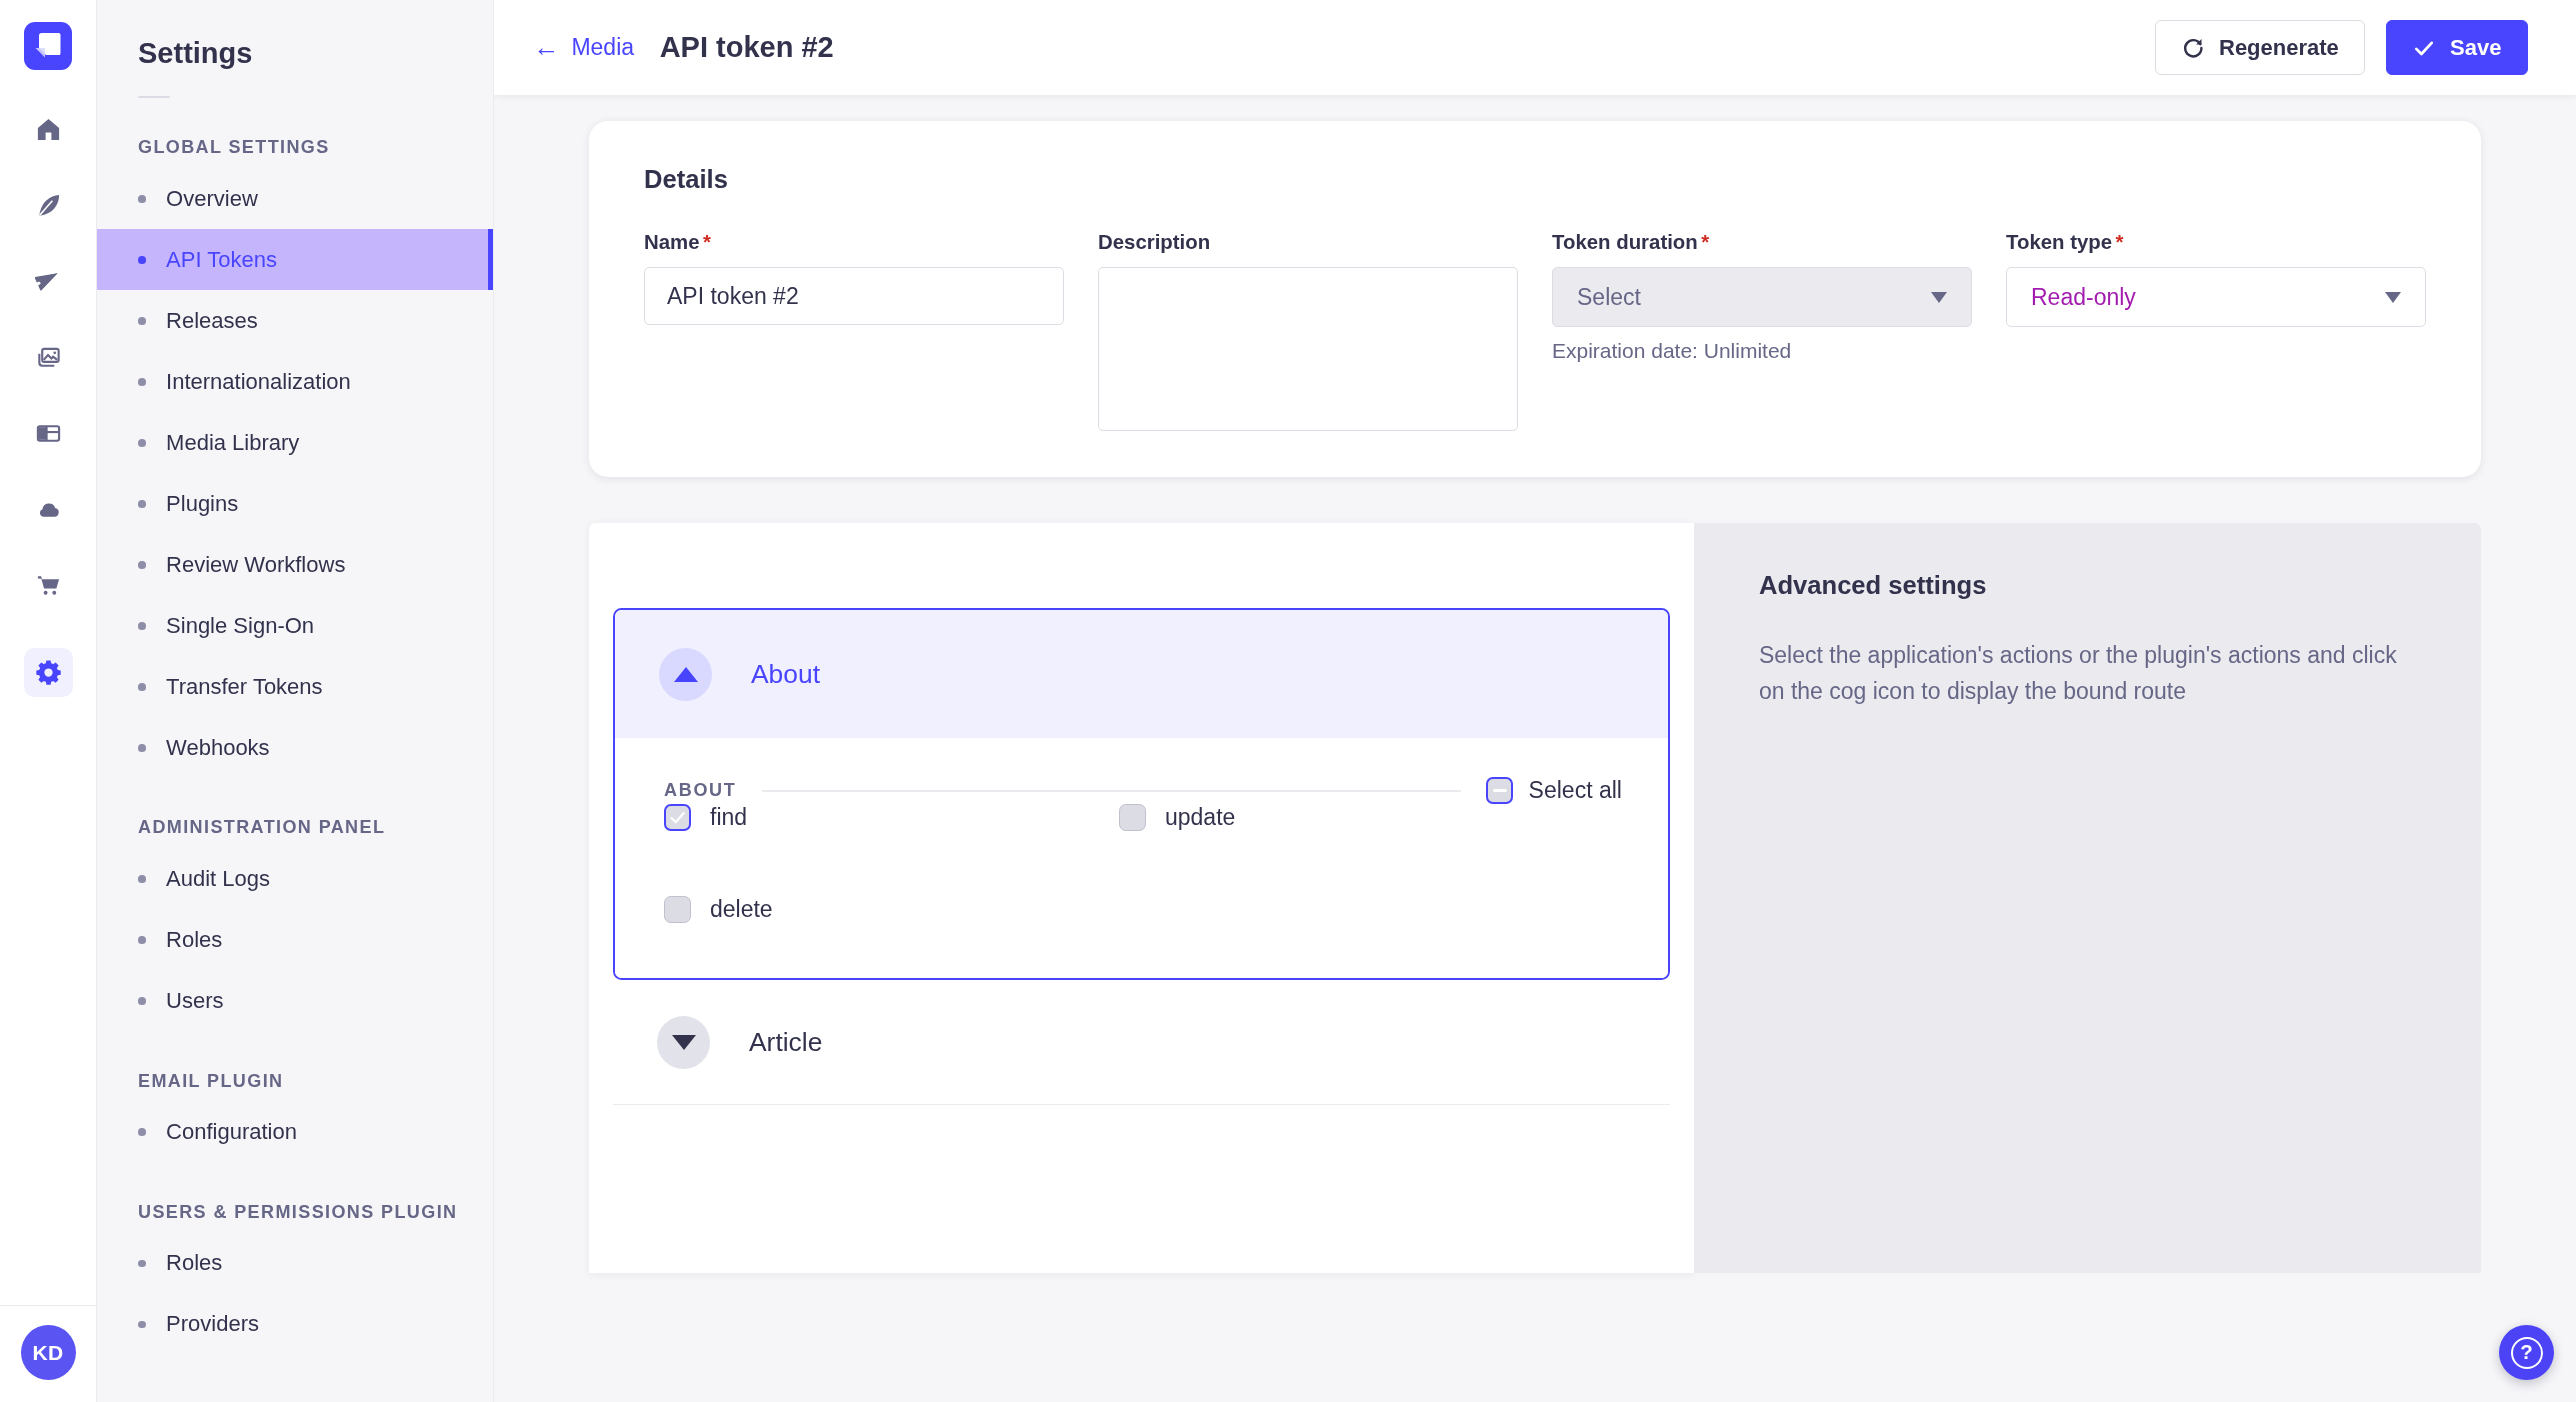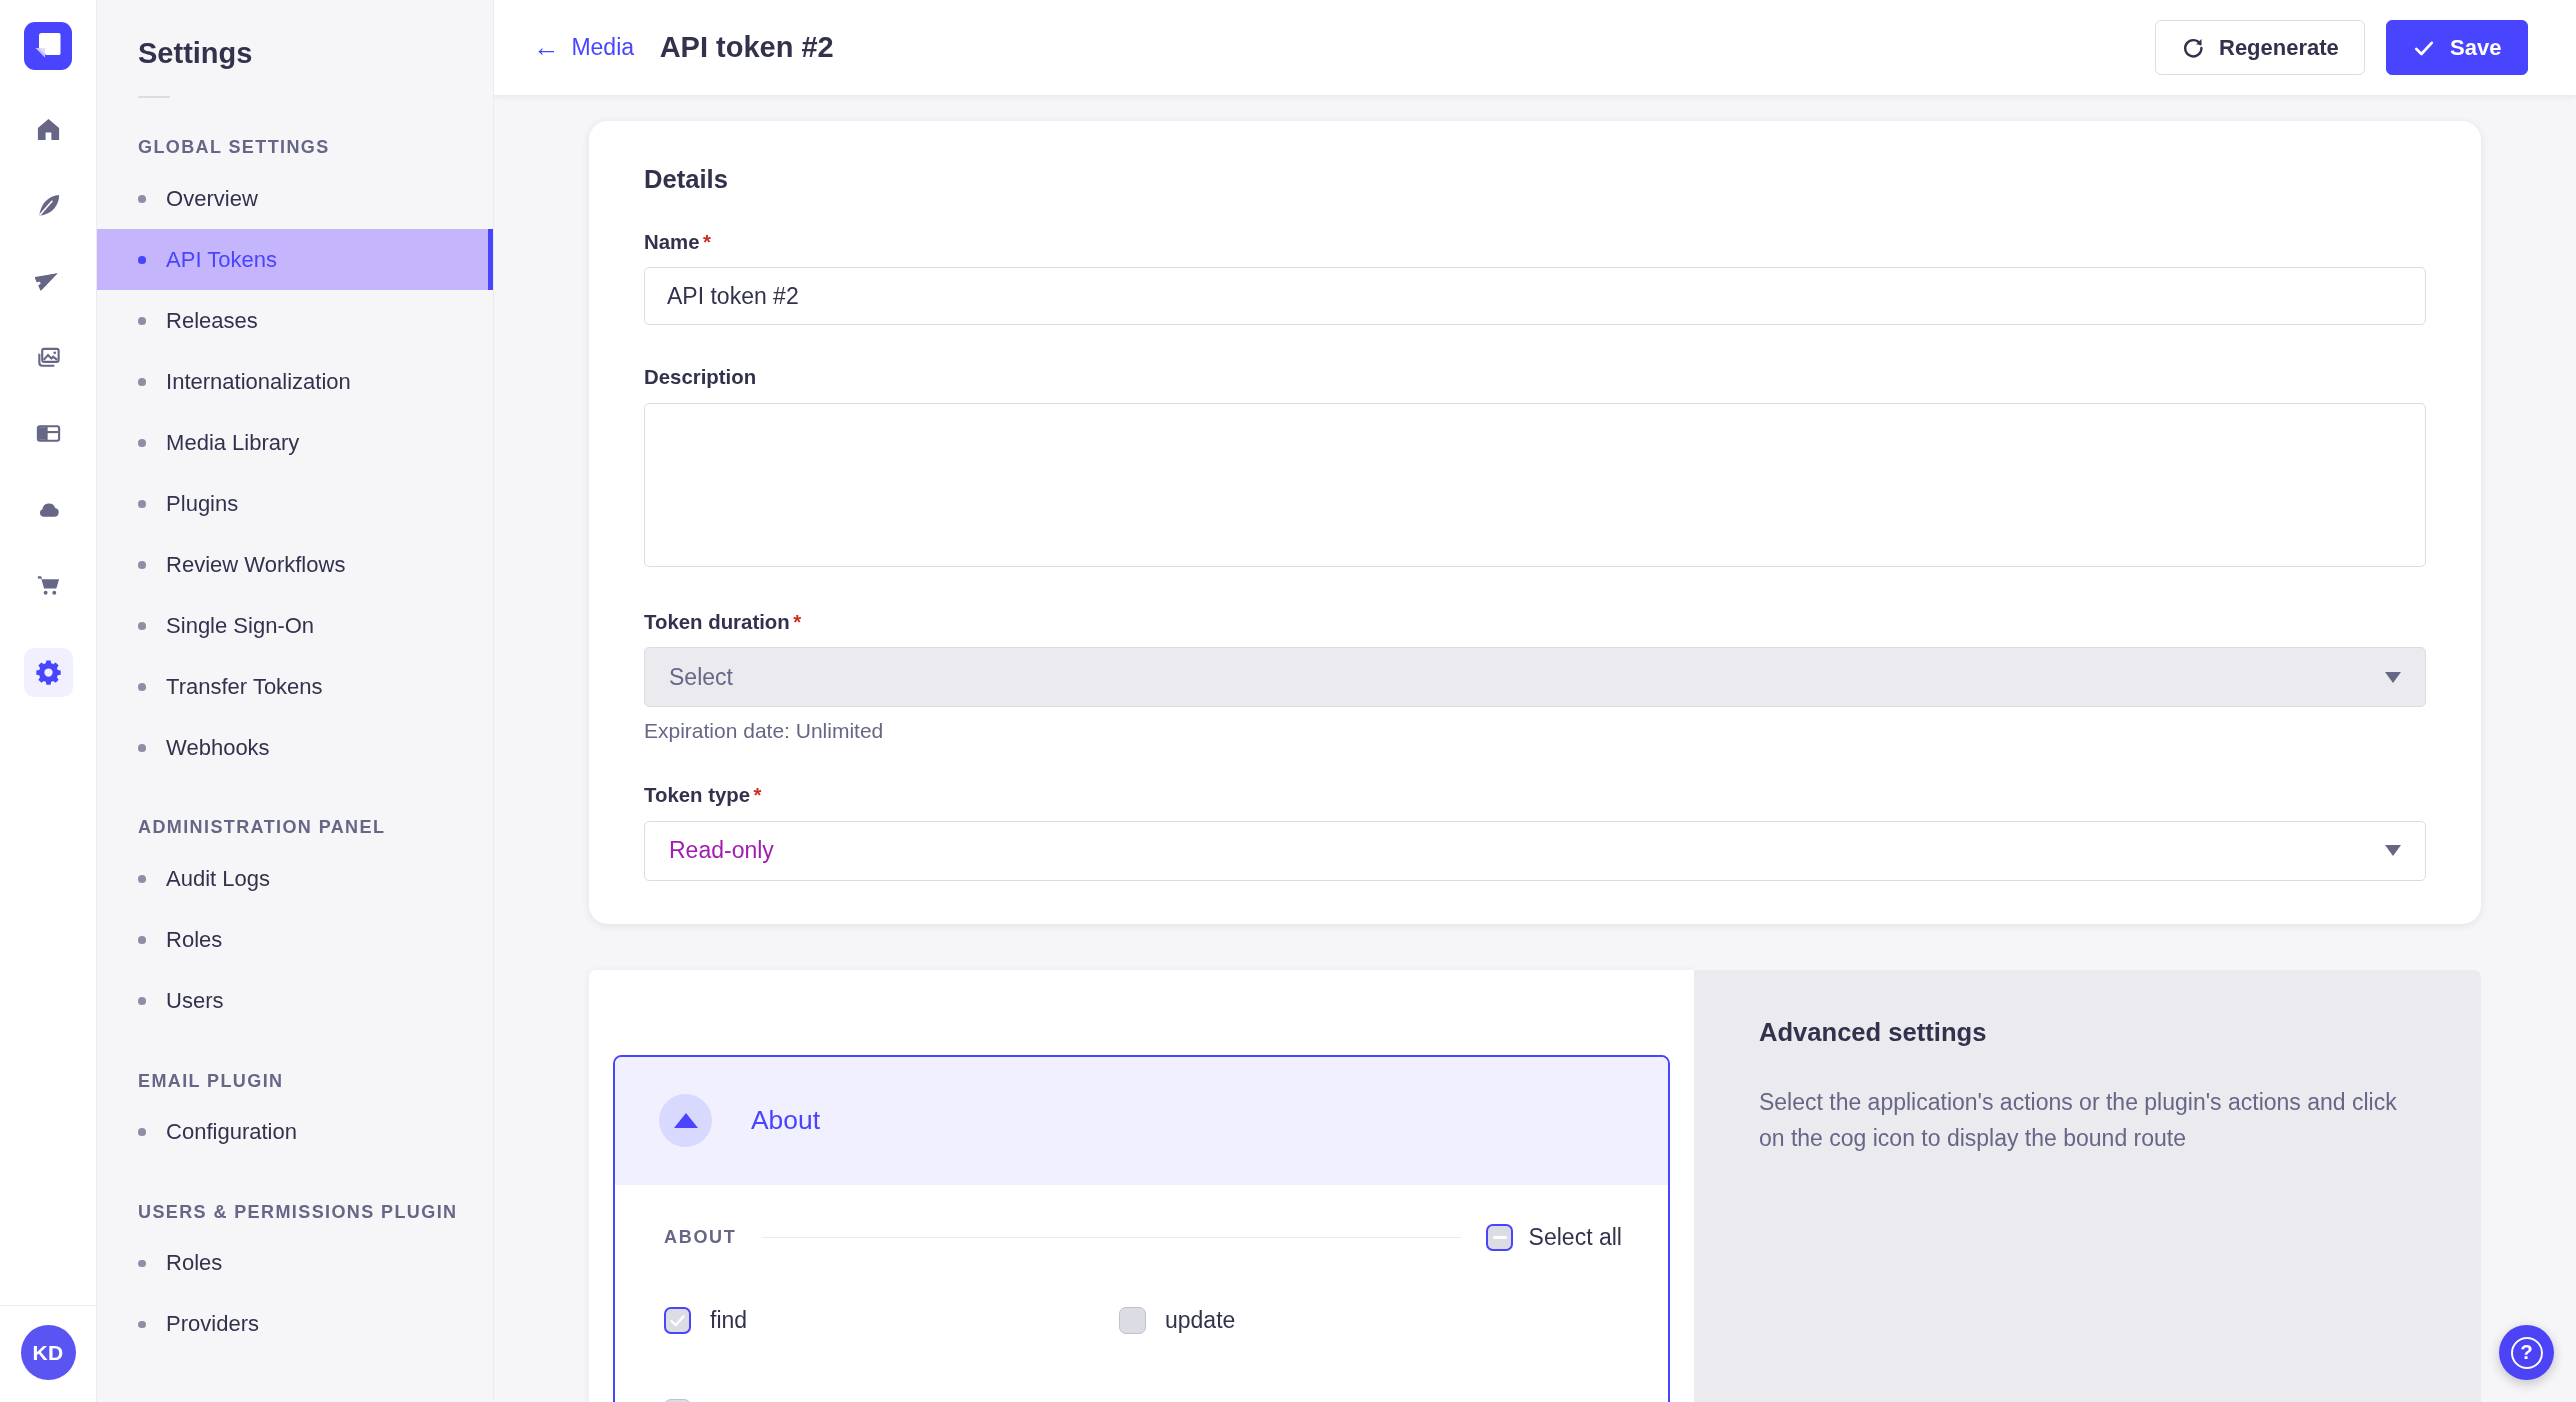--- a/index.html
+++ b/index.html
@@ -64,21 +64,21 @@
   .btn-secondary { background: #fff; border: 1.7px solid #dcdce4; color: #32324d; }
   .btn-primary { background: #4945ff; border: 1.7px solid #4945ff; color: #fff; }
   .btn svg { width: 24px; height: 24px; }
 
   .content { height: calc(100% - 95px); padding: 25.6px 95px 0; overflow: hidden; }
 
   
   .card-details { background: #fff; border-radius: 19px; box-shadow: 0 1.7px 8.5px rgba(33,33,52,.09);
     padding: 44px 55px 43px; }
   .card-heading { font-size: 25.6px; font-weight: 600; color: #32324d; }
-  .details-grid { display: grid; grid-template-columns: 1fr; column-gap: 34px;
+  .details-grid { display: grid; grid-template-columns: 1fr 1fr 1fr 1fr; column-gap: 34px;
     row-gap: 41px; margin-top: 37px; }
   .field-label { font-size: 20.4px; font-weight: 600; color: #32324d; margin-bottom: 13.6px; }
   .req { color: #d02b20; margin-left: 3.4px; }
   .text-input { width: 100%; height: 58px; border: 1.7px solid #dcdce4; border-radius: 5.1px;
     padding: 0 22px; font-size: 23px; color: #32324d; background: #fff;
     font-family: "Liberation Sans", sans-serif; outline: none; }
   .textarea { width: 100%; height: 164px; border: 1.7px solid #dcdce4; border-radius: 5.1px;
     background: #fff; resize: none; font-family: "Liberation Sans", sans-serif;
     font-size: 23px; padding: 15.3px 22px; outline: none; }
   .select { height: 60px; border: 1.7px solid #dcdce4; border-radius: 5.1px; background: #fff;
@@ -110,21 +110,21 @@
     border-right: 12.8px solid transparent; border-top: 15.3px solid #32324d; }
   .acc-label { font-size: 26.4px; font-weight: 500; }
   .acc-label.purple { color: #4945ff; }
   .acc-label.dark { color: #32324d; }
   .acc-body { background: #fff; padding: 39px 46px 55px 49px; }
   .acc-section-row { display: flex; align-items: center; }
   .acc-section-label { font-size: 18px; font-weight: bold; color: #666687; letter-spacing: 1.7px; }
   .acc-line { flex: 1; height: 1.7px; background: #eaeaef; margin: 0 25.6px; }
   .select-all { display: flex; align-items: center; gap: 15.3px; font-size: 23px;
     color: #32324d; cursor: pointer; }
-  .perm-grid { display: grid; grid-template-columns: 455px auto; row-gap: 65px; margin-top: 56px; }
+  .perm-grid { display: grid; grid-template-columns: 455px auto; row-gap: 65px; }
   .perm-item { display: flex; align-items: center; gap: 19px; font-size: 23px;
     color: #32324d; cursor: pointer; }
   .cb { width: 27px; height: 27px; border-radius: 6.8px; display: flex; align-items: center;
     justify-content: center; flex-shrink: 0; cursor: pointer; }
   .cb.checked { border: 2.6px solid #4945ff; background: #dcdce4; }
   .cb.indeterminate { border: 2.6px solid #4945ff; background: #dcdce4; }
   .cb.unchecked { border: 1.7px solid #c0c0cf; background: #dcdce4; }
   .cb .dash { width: 13.6px; height: 3.4px; background: #fff; border-radius: 1.7px; }
   .cb svg { width: 19px; height: 19px; }
   .acc-article { border-bottom: 1.7px solid #eaeaef; }

